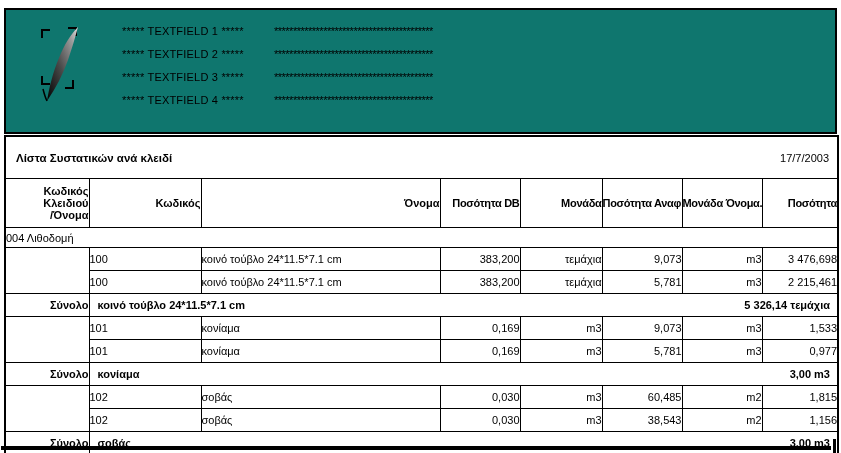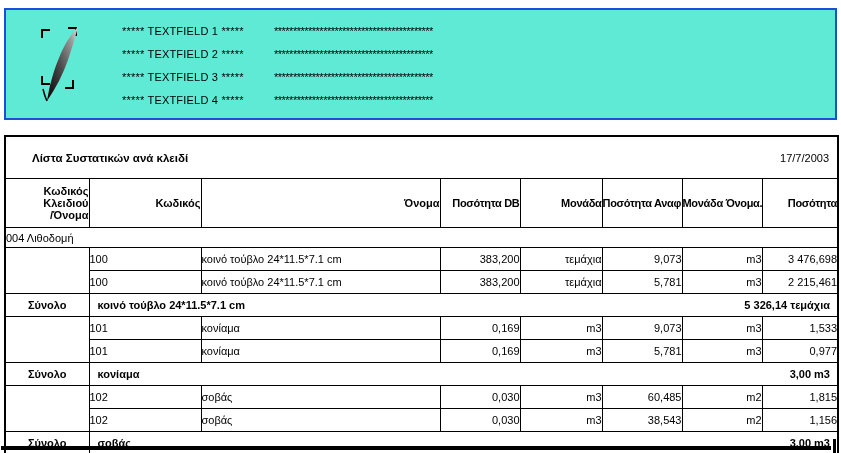--- a/index.html
+++ b/index.html
@@ -2,56 +2,56 @@
 <html><head>
 <meta charset="utf-8">
 <style>
   html,body{margin:0;padding:0;}
   body{
     width:841px;height:453px;position:relative;background:#fff;color:#000;
     font-family:"Liberation Sans",sans-serif;overflow:hidden;
   }
   
   .letterhead{
-    position:absolute;left:4px;top:8px;width:833px;height:112px;
-    border:2px solid #1d4ed8;box-sizing:border-box;background:#5eead4;
+    position:absolute;left:4px;top:8px;width:833px;height:126px;
+    border:2px solid #000000;box-sizing:border-box;background:#0f766e;
   }
   .logo{position:absolute;left:34px;top:12px;width:44px;height:86px;}
   .fields{position:absolute;left:116px;top:9px;}
   .frow{display:flex;align-items:center;height:23px;font-size:11px;white-space:nowrap;}
   .flabel{width:152px;letter-spacing:0.2px;}
   .fvalue{letter-spacing:-0.5px;}
 
   
   table.report{
     position:absolute;left:4px;top:135px;width:833px;
     border-collapse:collapse;table-layout:fixed;
     border:2px solid #000;font-size:11px;color:#000;background:#fff;
   }
   table.report td{padding:0;vertical-align:middle;overflow:hidden;}
   .br{border-right:1px solid #000;}
   .bb{border-bottom:1px solid #000;}
 
   .title-cell{height:41px;}
-  .title-wrap{display:flex;justify-content:space-between;align-items:center;padding:0 8px 0 26px;}
+  .title-wrap{display:flex;justify-content:space-between;align-items:center;padding:0 8px 0 10px;}
   .rtitle{font-weight:bold;font-size:11.5px;}
   .rdate{font-size:11px;}
 
   tr.hdr td{height:48px;font-weight:bold;text-align:right;}
   .hc1{padding-left:24px;white-space:pre-line;line-height:12px;}
   .hl{padding-left:8px;}
   .hc{text-align:center;letter-spacing:-0.3px;white-space:nowrap;}
 
   tr.group td{height:19px;}
   tr.drow td{height:22px;white-space:nowrap;}
   .cl{padding-left:8px;}
   .num{text-align:right;padding-right:7px;}
 
   tr.trow td{height:22px;font-weight:bold;}
-  .tlabel{text-align:center;}
+  .tlabel{text-align:right;}
   .twrap{display:flex;justify-content:space-between;align-items:center;padding:0 7px 0 8px;}
 
   
   .bottom-bar{position:absolute;left:1px;top:446px;width:830px;height:4px;background:#000;}
   .bottom-tick{position:absolute;left:833px;top:439px;width:3px;height:14px;background:#000;}
 </style>
 </head>
 <body>
 
 <div class="letterhead">

